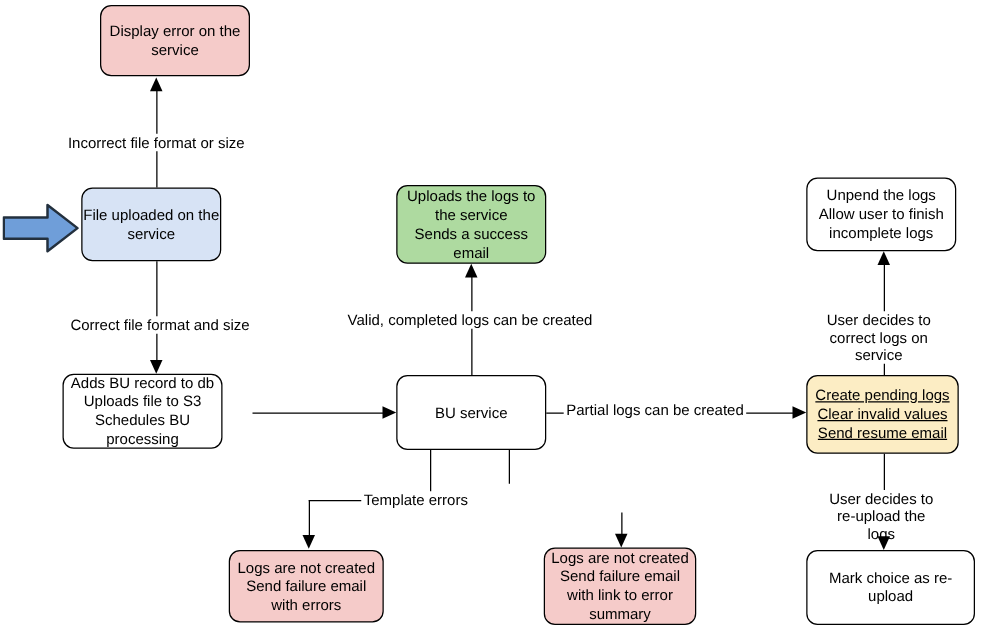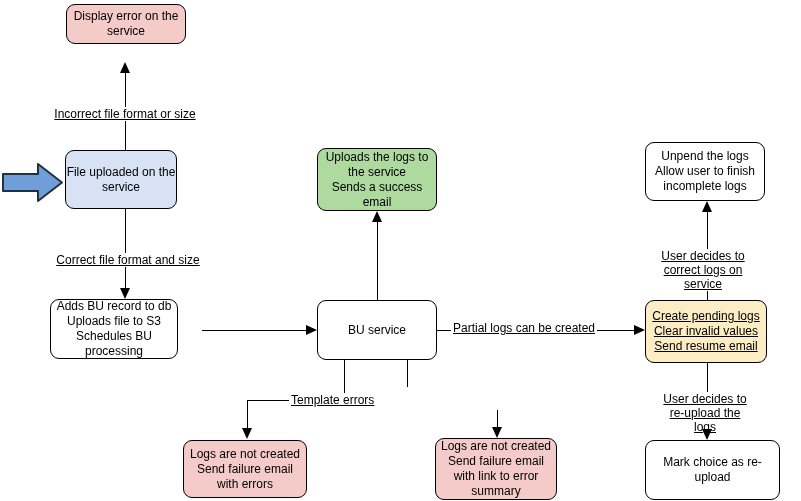--- a/index.html
+++ b/index.html
@@ -13,21 +13,21 @@
     font-size:12px;line-height:15px;white-space:pre-line;background:var(--neutral-fill,#fff);
     box-sizing:border-box;
   }
   .node.error{background:var(--error-fill,#f5cbc9);}
   .node.input{background:var(--input-fill,#d7e3f5);}
   .node.success{background:var(--success-fill,#aedaa0);}
   .node.pending{background:var(--pending-fill,#fcedc4);text-decoration:underline;}
   .line{position:absolute;background:var(--stroke,#000);}
   .elabel{
     position:absolute;font-size:12px;line-height:14px;background:#fff;
-    padding:0 2px;white-space:pre-line;text-align:center;text-decoration:underline;
+    padding:0 2px;white-space:pre-line;text-align:center;
   }
   .center{transform:translateX(-50%);}
   .arr{position:absolute;width:0;height:0;}
   .arr.up{border-left:5px solid transparent;border-right:5px solid transparent;border-bottom:11px solid var(--stroke,#000);}
   .arr.down{border-left:5px solid transparent;border-right:5px solid transparent;border-top:11px solid var(--stroke,#000);}
   .arr.right{border-top:5px solid transparent;border-bottom:5px solid transparent;border-left:11px solid var(--stroke,#000);}
   .pointer{position:absolute;left:2px;top:162px;}
   .pointer polygon{fill:var(--pointer-fill,#6f9ed9);stroke:var(--pointer-stroke,#23303e);stroke-width:2;stroke-linejoin:round;}
 </style>
 </head>
@@ -43,40 +43,41 @@
   <div class="line" style="left:343.5px;top:360px;width:1.5px;height:40px"></div>
   <div class="line" style="left:247px;top:399.5px;width:97px;height:1.5px"></div>
   <div class="line" style="left:246.5px;top:400px;width:1.5px;height:29px"></div>
   <div class="line" style="left:406.5px;top:360px;width:1.5px;height:27px"></div>
   <div class="line" style="left:496.5px;top:410px;width:1.5px;height:19px"></div>
   <div class="line" style="left:706.5px;top:211px;width:1.5px;height:89px"></div>
   <div class="line" style="left:706.5px;top:363px;width:1.5px;height:68px"></div>
 
   <div class="elabel center" style="left:125px;top:107px">Incorrect file format or size</div>
   <div class="elabel center" style="left:128px;top:253px">Correct file format and size</div>
+  <div class="elabel center" style="left:376px;top:249px">Valid, completed logs can be created</div>
   <div class="elabel center" style="left:524px;top:321px">Partial logs can be created</div>
   <div class="elabel" style="left:289px;top:393px">Template errors</div>
   <div class="elabel center" style="left:703px;top:249px">User decides to correct logs on service</div>
   <div class="elabel center" style="left:705px;top:392px">User decides to re-upload the logs</div>
 
   <div class="arr up" style="left:120px;top:62px"></div>
   <div class="arr down" style="left:120px;top:288px"></div>
   <div class="arr right" style="left:306px;top:325px"></div>
   <div class="arr up" style="left:372px;top:211px"></div>
   <div class="arr right" style="left:634px;top:325px"></div>
   <div class="arr down" style="left:242px;top:428px"></div>
   <div class="arr down" style="left:492px;top:427px"></div>
   <div class="arr up" style="left:702px;top:201px"></div>
   <div class="arr down" style="left:702px;top:429px"></div>
 
   <svg class="pointer" width="63" height="42" viewBox="0 0 63 42">
     <polygon points="1,12 36,12 36,2 60,20.5 36,39 36,29 1,29"></polygon>
   </svg>
 
-  <div class="node error" style="left:66px;top:4px;width:120px;height:40px">Display error on the
+  <div class="node error" style="left:80px;top:4px;width:120px;height:57px">Display error on the
 service</div>
   <div class="node input" style="left:65px;top:150px;width:112px;height:59px">File uploaded on the
 service</div>
   <div class="node" style="left:50px;top:299px;width:128px;height:60px">Adds BU record to db
 Uploads file to S3
 Schedules BU processing</div>
   <div class="node" style="left:317px;top:300px;width:120px;height:60px">BU service</div>
   <div class="node success" style="left:317px;top:148px;width:120px;height:63px">Uploads the logs to
 the service
 Sends a success

